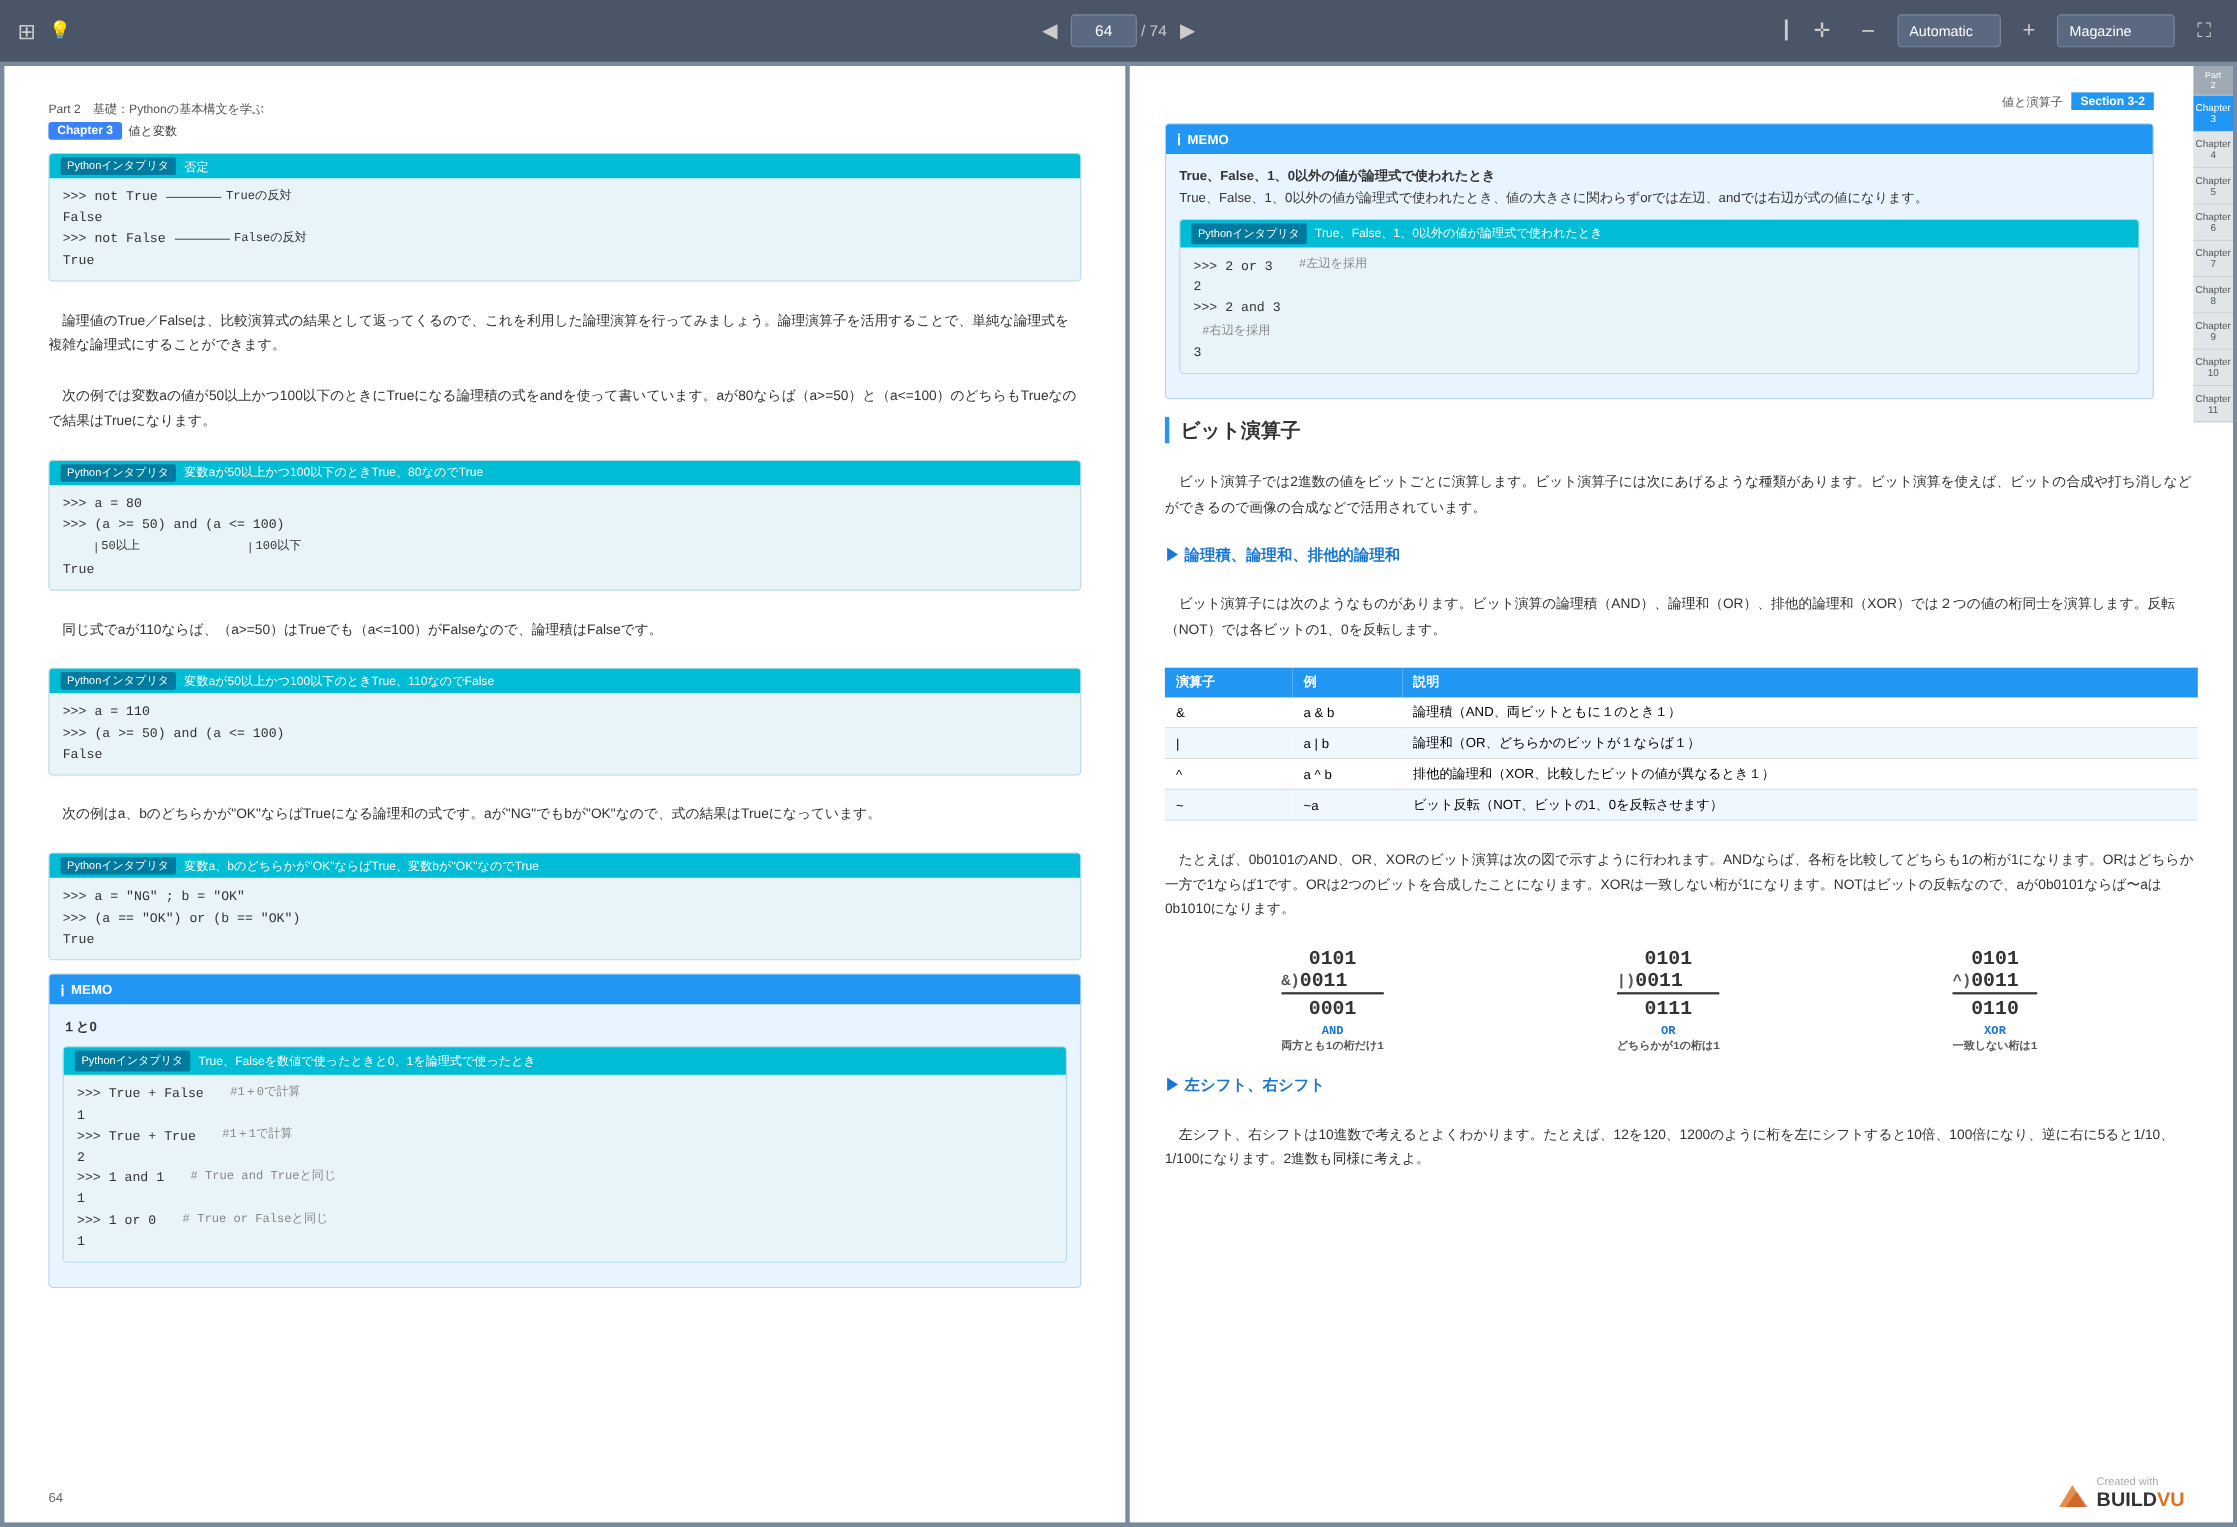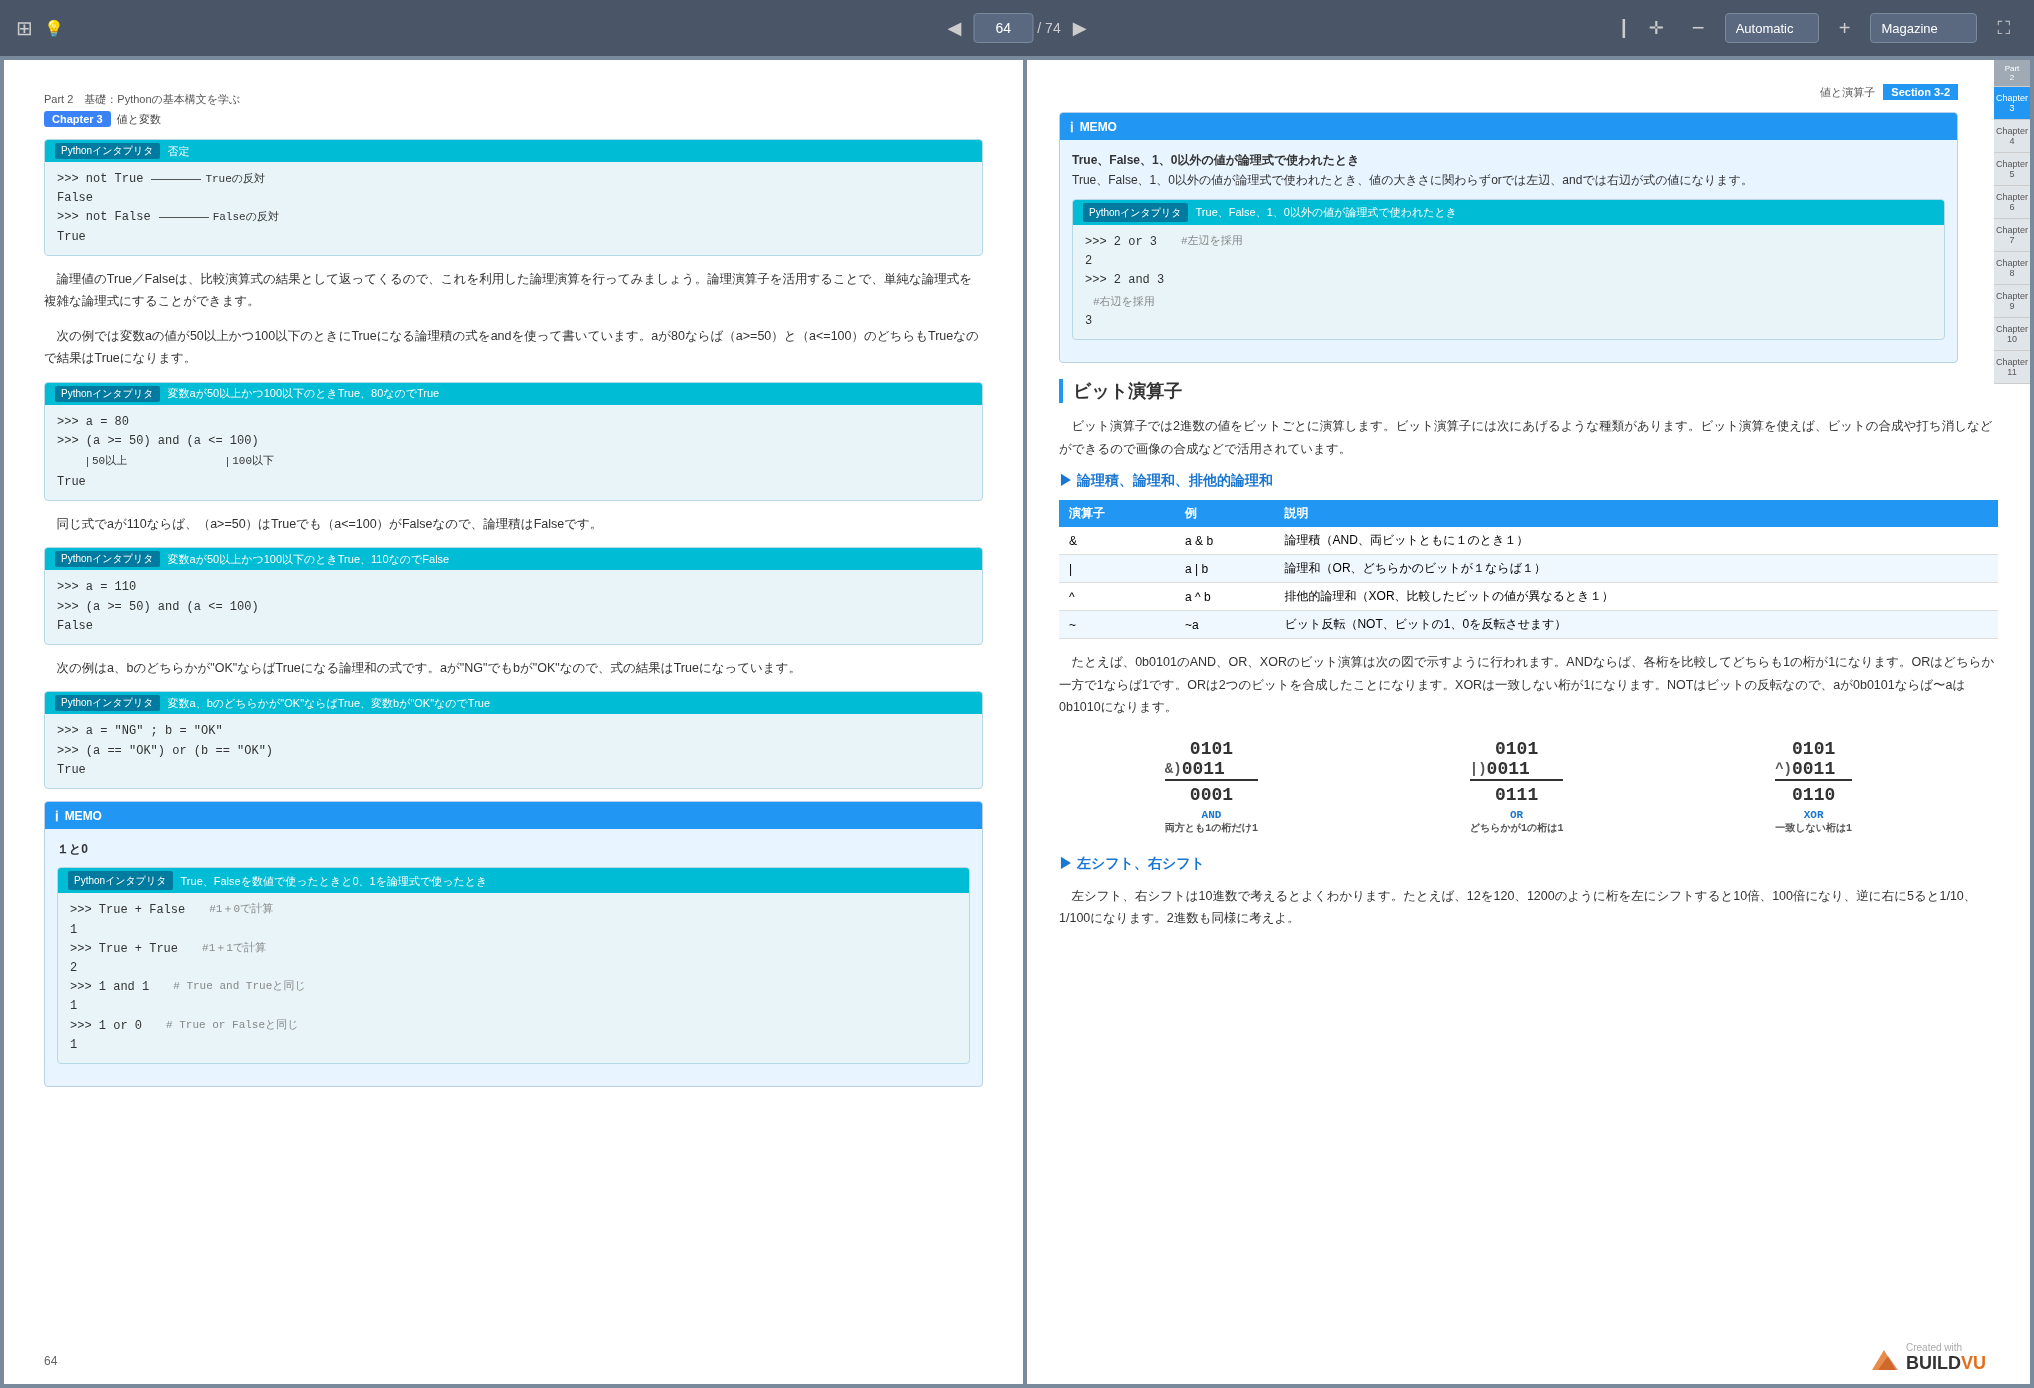--- a/index.html
+++ b/index.html
@@ -197,21 +197,21 @@
       color: #333;
       line-height: 1.7;
     }
     .memo-icon { font-size: 14px; }
 
     
     .body-text {
       font-size: 12.5px;
       color: #333;
       line-height: 1.8;
-      margin: 12px 0;
+      margin: 24px 0;
     }
 
     
     .section-heading {
       font-size: 18px;
       font-weight: bold;
       color: #333;
       border-left: 4px solid #2196F3;
       padding-left: 10px;
       margin: 16px 0 10px;
@@ -486,20 +486,21 @@
         </div>
       </div>
     </div>
 
     <div class="section-heading">ビット演算子</div>
 
     <p class="body-text">　ビット演算子では2進数の値をビットごとに演算します。ビット演算子には次にあげるような種類があります。ビット演算を使えば、ビットの合成や打ち消しなどができるので画像の合成などで活用されています。</p>
 
     <div class="sub-heading">論理積、論理和、排他的論理和</div>
 
+    <p class="body-text">　ビット演算子には次のようなものがあります。ビット演算の論理積（AND）、論理和（OR）、排他的論理和（XOR）では２つの値の桁同士を演算します。反転（NOT）では各ビットの1、0を反転します。</p>
 
     <table class="bit-table" style="margin-right:40px;">
       <thead>
         <tr>
           <th>演算子</th>
           <th>例</th>
           <th>説明</th>
         </tr>
       </thead>
       <tbody>

